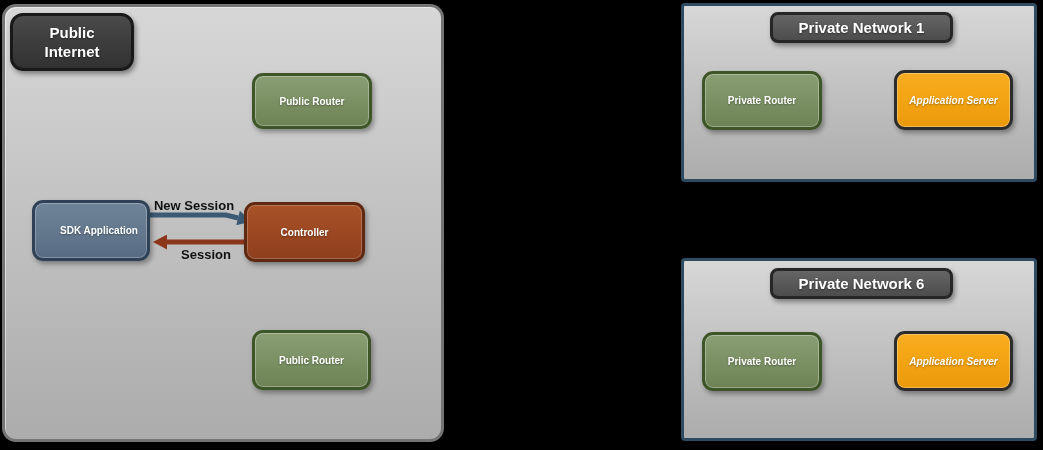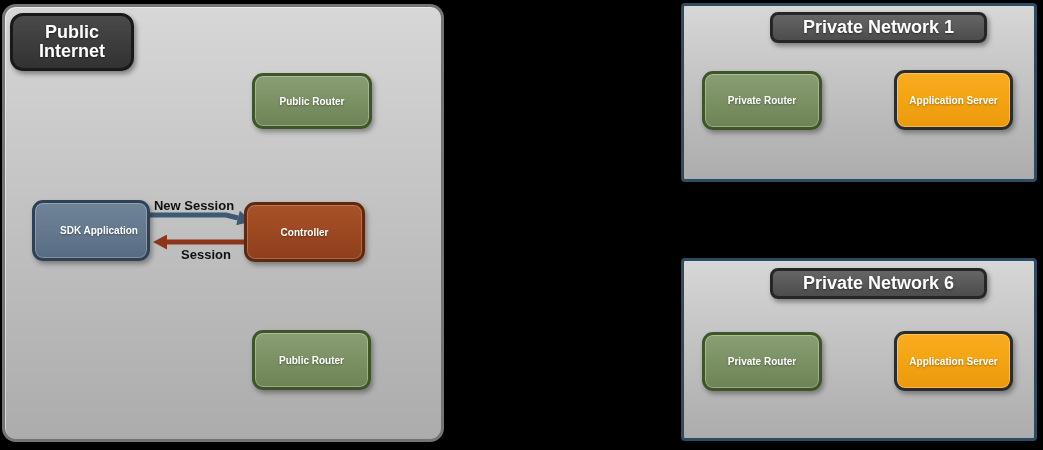--- a/index.html
+++ b/index.html
@@ -65,46 +65,47 @@
   }
   .node-rust {
     background: linear-gradient(180deg, #a85227 0%, #9c4822 50%, #8e3f1d 100%);
     border: 3px solid #5f2810;
     box-shadow: 2px 3px 5px rgba(0,0,0,0.35), inset 0 0 0 1px rgba(255,255,255,0.22);
   }
   .node-orange {
     background: linear-gradient(180deg, #f8ac20 0%, #f3a412 50%, #ea990b 100%);
     border: 3px solid #2c2c2c;
     box-shadow: 2px 3px 5px rgba(0,0,0,0.35), inset 0 0 0 1px rgba(255,255,255,0.30);
+    font-style: italic;
   }
 
   
   .badge {
     position: absolute;
     z-index: 3;
     display: flex;
     align-items: center;
     justify-content: center;
     text-align: center;
     color: #ffffff;
     font-weight: bold;
-    font-size: 18px;
+    font-size: 15px;
     line-height: 19px;
     box-shadow: 2px 3px 5px rgba(0,0,0,0.4);
     text-shadow: 0 1px 2px rgba(0,0,0,0.5);
   }
   .badge-pi {
     left: 10px; top: 13px; width: 124px; height: 58px;
     background: linear-gradient(180deg, #4a4a4a 0%, #3c3c3c 55%, #323232 100%);
     border: 3px solid #191919;
     border-radius: 13px;
   }
   .badge-pi .label { max-width: 92px; }
   .badge-pn {
-    width: 217px; height: 31px;
+    width: 183px; height: 31px;
     background: linear-gradient(180deg, #656565 0%, #585858 55%, #4c4c4c 100%);
     border: 3px solid #262626;
     border-radius: 8px;
   }
   .badge-pn1 { left: 770px; top: 12px; }
   .badge-pn2 { left: 770px; top: 268px; }
 
   
   .pos-pr-top      { left: 252px; top: 73px;  width: 120px; height: 56px; }
   .pos-sdk         { left: 32px;  top: 200px; width: 118px; height: 61px; padding-left: 16px; }

